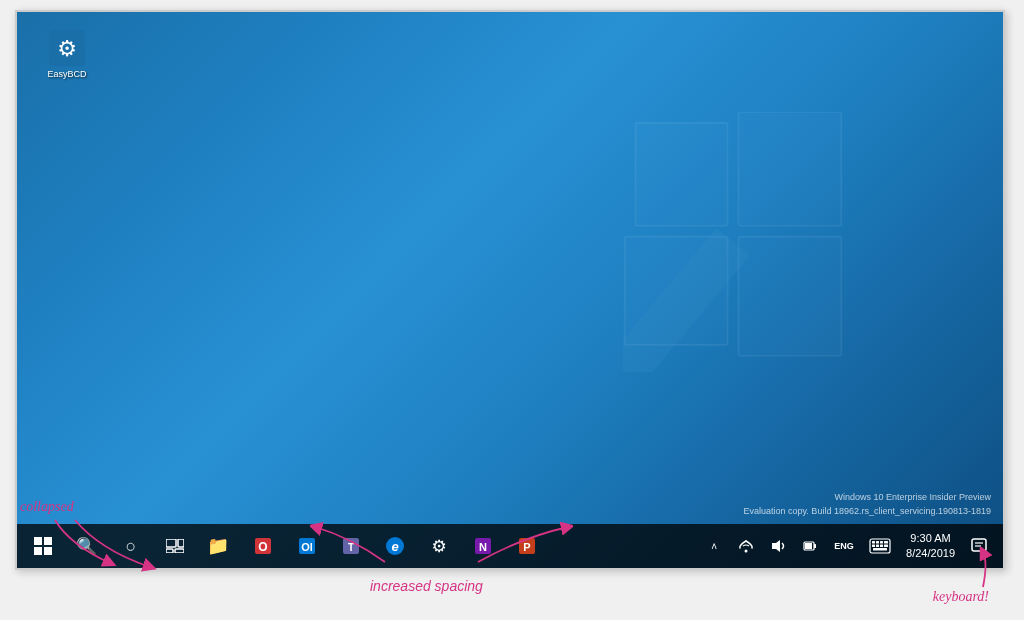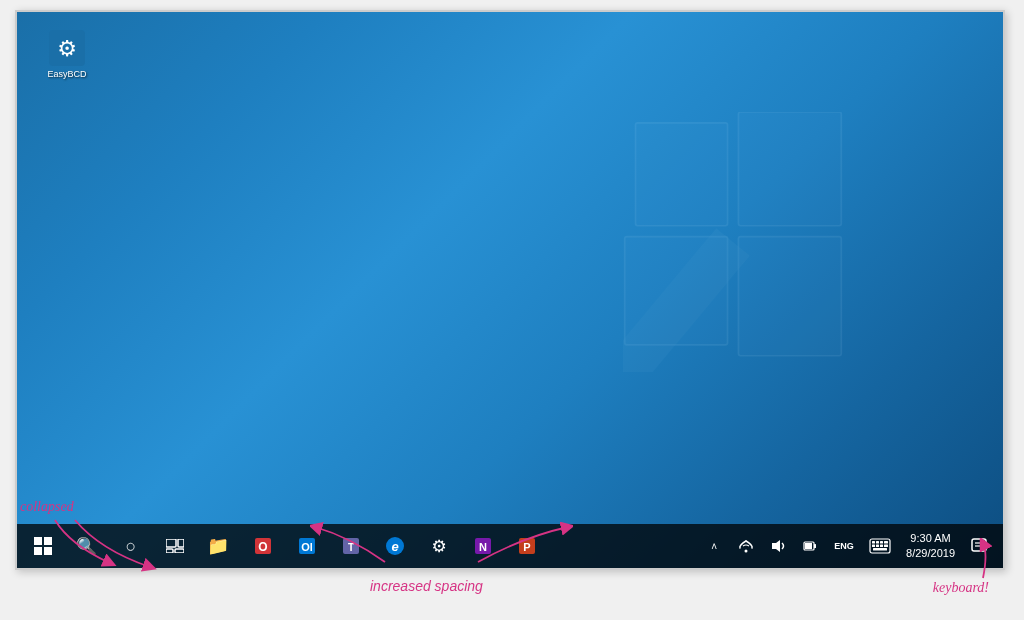--- a/index.html
+++ b/index.html
@@ -184,20 +184,24 @@
     <div id="desktop-icon">
       <div class="icon-img">
         <svg viewBox="0 0 36 36" xmlns="http://www.w3.org/2000/svg">
           <rect width="36" height="36" rx="4" fill="#1a6fa8"></rect>
           <text x="18" y="26" text-anchor="middle" font-size="22" fill="white">⚙</text>
         </svg>
       </div>
       <div class="icon-label">EasyBCD</div>
     </div>
 
+    <div id="watermark">
+      <div>Windows 10 Enterprise Insider Preview</div>
+      <div>Evaluation copy. Build 18962.rs_client_servicing.190813-1819</div>
+    </div>
 
     <div id="taskbar">
 
       <div class="taskbar-icon" style="font-size:18px; color:white;">
         <svg width="18" height="18" viewBox="0 0 18 18" xmlns="http://www.w3.org/2000/svg">
           <rect x="0" y="0" width="8" height="8" fill="white"></rect>
           <rect x="10" y="0" width="8" height="8" fill="white"></rect>
           <rect x="0" y="10" width="8" height="8" fill="white"></rect>
           <rect x="10" y="10" width="8" height="8" fill="white"></rect>
         </svg>
@@ -302,21 +306,21 @@
             <rect x="3" y="6.5" width="3" height="2.5" rx="0.5" fill="white"></rect>
             <rect x="7" y="6.5" width="3" height="2.5" rx="0.5" fill="white"></rect>
             <rect x="11" y="6.5" width="3" height="2.5" rx="0.5" fill="white"></rect>
             <rect x="15" y="6.5" width="4" height="2.5" rx="0.5" fill="white"></rect>
             <rect x="4" y="10" width="14" height="2.5" rx="0.5" fill="white"></rect>
           </svg>
         </div>
 
         <div id="clock">
           <span>9:30 AM</span>
-          <span>8/29/2019</span>
+          <span>8/24/2019</span>
         </div>
 
         <div id="action-center-btn">
           <svg width="16" height="16" viewBox="0 0 16 16" xmlns="http://www.w3.org/2000/svg">
             <rect x="1" y="1" width="14" height="12" rx="2" fill="none" stroke="white" stroke-width="1.5"></rect>
             <line x1="4" y1="5" x2="12" y2="5" stroke="white" stroke-width="1.2"></line>
             <line x1="4" y1="8" x2="10" y2="8" stroke="white" stroke-width="1.2"></line>
           </svg>
         </div>
 
@@ -361,21 +365,21 @@
   <svg style="position:absolute; bottom:28px; right:-90px;" width="100" height="45">
     <path d="M5 40 Q50 15 95 5" stroke="#d63384" stroke-width="1.8" fill="none" marker-end="url(#arrowhead3)"></path>
     <defs>
       <marker id="arrowhead3" markerWidth="8" markerHeight="8" refX="4" refY="4" orient="auto">
         <path d="M0,0 L8,4 L0,8 Z" fill="#d63384"></path>
       </marker>
     </defs>
   </svg>
 </div>
 
-<div style="position:absolute; bottom:24px; right:35px;">
+<div style="position:absolute; bottom:15px; right:35px;">
   <svg style="position:absolute; top:-40px; left:20px;" width="60" height="45">
     <path d="M30 40 Q35 15 30 5" stroke="#d63384" stroke-width="1.8" fill="none" marker-end="url(#arrowhead4)"></path>
     <defs>
       <marker id="arrowhead4" markerWidth="8" markerHeight="8" refX="4" refY="4" orient="auto">
         <path d="M0,0 L8,4 L0,8 Z" fill="#d63384"></path>
       </marker>
     </defs>
   </svg>
   <span style="font-family:'Comic Sans MS',cursive; font-size:14px; color:#d63384; font-style:italic; white-space:nowrap;">keyboard!</span>
 </div>

